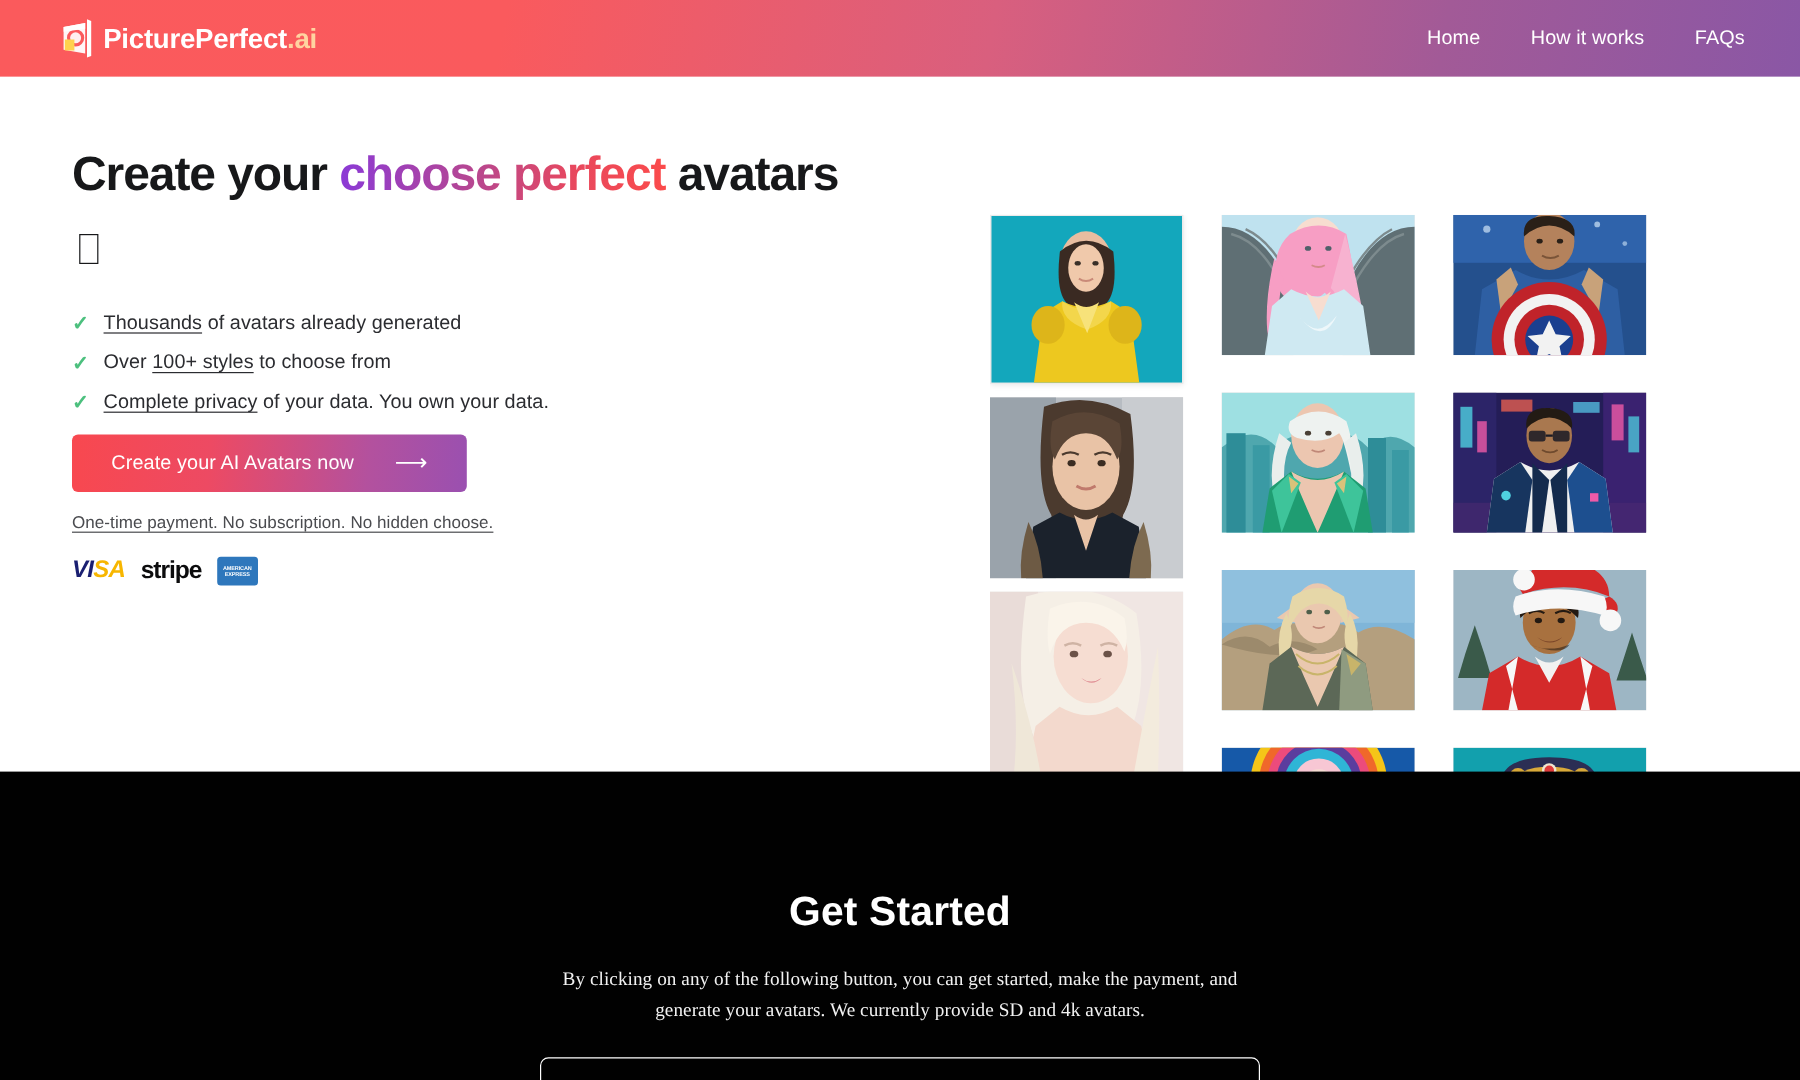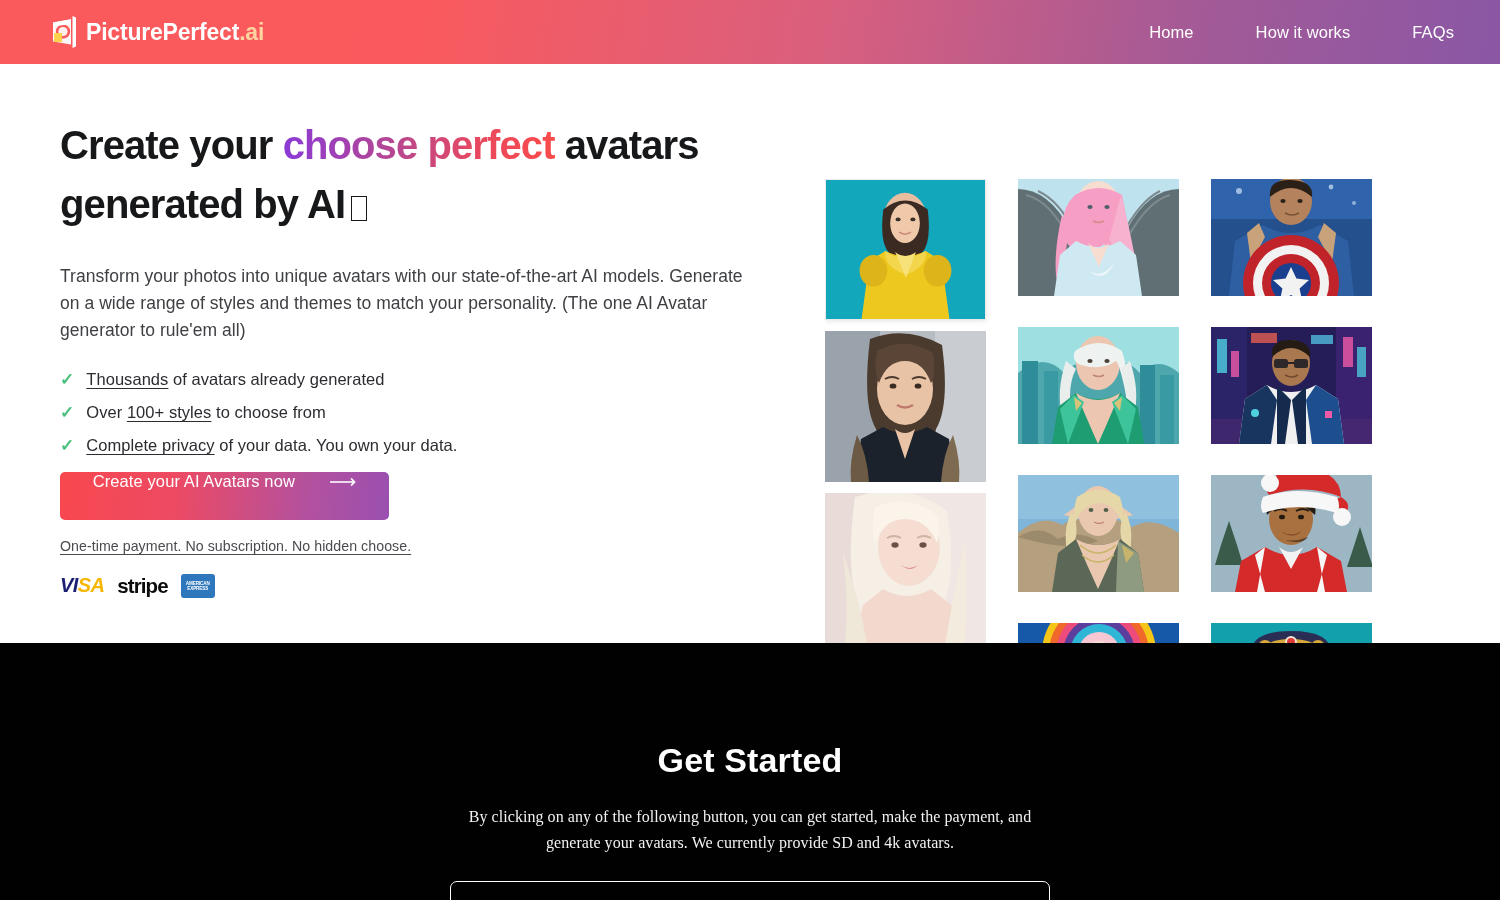--- a/index.html
+++ b/index.html
@@ -19,21 +19,21 @@
     display: flex; align-items: center;
     padding: 0 46px 0 50px;
   }
   .brand { display: flex; align-items: center; gap: 7px; }
   .brand-logo { width: 29px; height: 34px; display: block; }
   .brand-name {
     font-size: 23px; font-weight: bold; letter-spacing: -0.2px;
     color: #ffffff; white-space: nowrap;
   }
   .brand-name .tld { color: #ffd3a0; }
-  .nav { margin-left: auto; display: flex; align-items: flex-end; gap: 62px; }
+  .nav { margin-left: auto; display: flex; align-items: flex-end; gap: 42px; }
   .nav a {
     color: #ffffff; font-size: 16.5px; text-decoration: none;
     white-space: nowrap; letter-spacing: 0.1px;
   }
 
   
   .hero { position: absolute; top: 64px; left: 0; width: 1500px; height: 579px; background: #fff; }
 
   .hero-left { position: absolute; left: 60px; top: 52px; width: 700px; }
 
@@ -58,21 +58,21 @@
 
   .checklist { margin-top: 26px; list-style: none; }
   .checklist li {
     display: flex; align-items: center; gap: 12px;
     margin-bottom: 14px; font-size: 16.5px; color: #2b2c30; letter-spacing: 0.05px;
   }
   .check { color: #4cc07e; font-size: 17px; line-height: 1; font-weight: bold; }
   .u { text-decoration: underline; text-underline-offset: 2.5px; }
 
   .cta {
-    display: flex; align-items: flex-start; justify-content: center; gap: 34px;
+    display: flex; align-items: center; justify-content: center; gap: 34px;
     margin-top: 17px; width: 329px; height: 48px;
     background: linear-gradient(95deg, #f8484f 0%, #ed4a63 35%, #b3519e 75%, #9a50b0 100%);
     border: none; border-radius: 5px; cursor: pointer;
     color: #fff; font-size: 16.5px; font-family: inherit; letter-spacing: 0.1px;
   }
   .cta .arrow { font-size: 19px; line-height: 1; }
 
   .fineprint {
     margin-top: 18px; font-size: 14.2px; color: #4a4b4f;
     text-decoration: underline; text-underline-offset: 2.5px; letter-spacing: 0.05px;
@@ -142,23 +142,22 @@
     <nav class="nav">
       <a href="#">Home</a>
       <a href="#">How it works</a>
       <a href="#">FAQs</a>
     </nav>
   </div>
 
   <div class="hero">
 
     <div class="hero-left">
-      <h1 class="headline"><span>Create your </span><span class="grad">choose perfect</span><span> avatars</span><br><span>generated by AI</span><span class="tofu"></span></h1>
-
-      <p class="sub">Transform your photos into unique avatars with our state-of-the-art AI models. Generate on a wide range of styles and themes to match your personality. (The one AI Avatar generator to rule'em all)</p>
+      <h1 class="headline"><span>Create your </span><span class="grad">choose perfect</span><span> avatars</span><br><span class="tofu"></span></h1>
+
 
       <ul class="checklist">
         <li>
           <span class="check">✓</span>
           <span><span class="u">Thousands</span><span> of avatars already generated</span></span>
         </li>
         <li>
           <span class="check">✓</span>
           <span><span>Over </span><span class="u">100+ styles</span><span> to choose from</span></span>
         </li>

